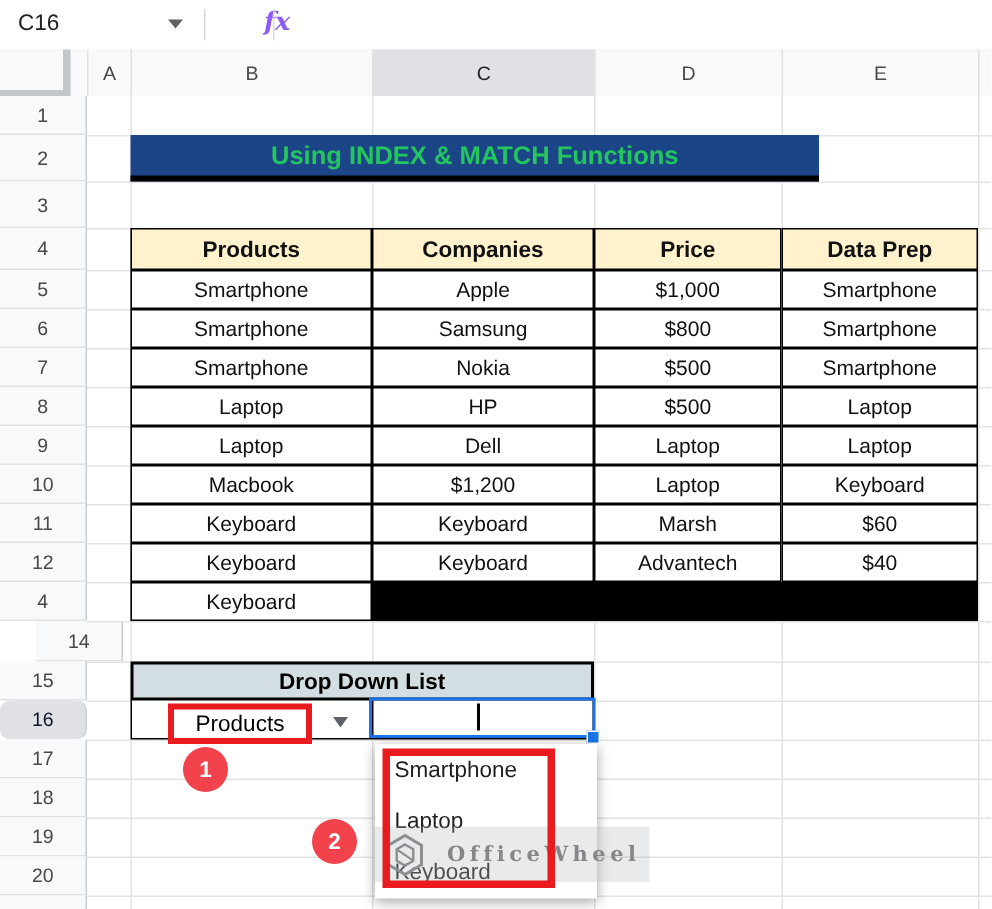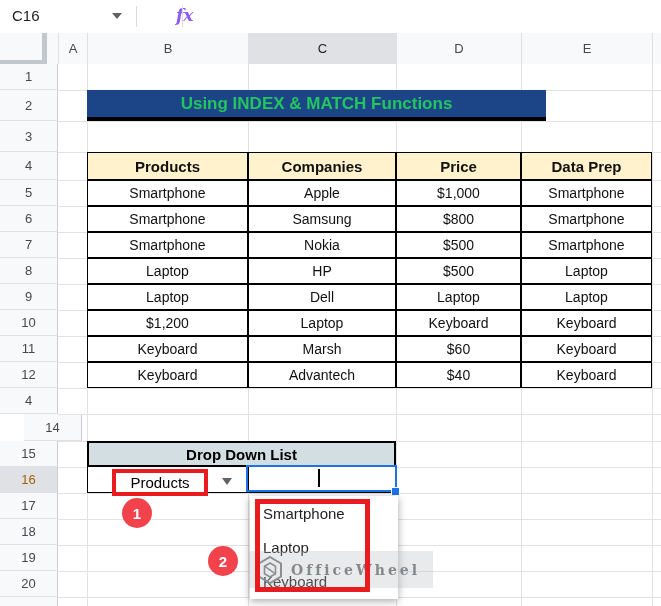--- a/index.html
+++ b/index.html
@@ -19,21 +19,21 @@
   .corner{position:absolute;left:0;top:33px;width:58px;height:31px;background:#f8f9fa;box-sizing:border-box;}
   .corner-edge-v{position:absolute;left:42px;top:0;width:5px;height:31px;background:#c2c7cc;}
   .corner-edge-h{position:absolute;left:0;top:27px;width:47px;height:4px;background:#c2c7cc;}
   .colhdr{position:absolute;top:33px;height:31px;box-sizing:border-box;border-left:1px solid #e1e1e1;
     display:flex;align-items:center;justify-content:center;font-size:13px;color:#46484b;background:#f8f9fa;}
   .colhdr.sel{background:#dfe1e4;color:#202124;}
   
   .rowhdr{position:absolute;left:0;width:58px;background:#f8f9fa;box-sizing:border-box;
     border-bottom:1px solid #e1e1e1;border-right:1px solid #c9cdd1;
     display:flex;align-items:center;justify-content:center;font-size:13px;color:#46484b;}
-  .rowhdr.sel{background:#dfe1e4;color:#a16207;}
+  .rowhdr.sel{background:#dfe1e4;color:#0f172a;border-radius:7px;}
   
   .gl{position:absolute;background:#e2e2e3;z-index:1;}
   
   .banner{position:absolute;left:87px;top:90px;width:459px;height:27px;background:#1c4587;border-bottom:4px solid #000;
     display:flex;align-items:center;justify-content:center;color:#22c55e;font-weight:bold;font-size:17px;z-index:2;}
   
   .dtable{position:absolute;left:87px;top:152px;z-index:2;display:grid;grid-template-columns:161px 148px 125px 131px;background:#000;gap:0;}
   .dtable .cell{box-sizing:border-box;border:1px solid #000;display:flex;align-items:center;justify-content:center;background:#fff;font-size:14px;color:#111;height:26px;}
   .dtable .hcell{background:#fff2cc;font-weight:bold;font-size:15px;height:28px;}
   
@@ -45,21 +45,21 @@
   .products-text{position:absolute;left:112px;top:469px;width:96px;height:26px;display:flex;align-items:center;justify-content:center;font-size:15px;color:#000;z-index:3;}
   
   .sel-box{position:absolute;left:246px;top:465px;width:151px;height:27px;box-sizing:border-box;border:2px solid #1a73e8;background:transparent;z-index:4;}
   .caret{position:absolute;left:318px;top:469px;width:1.5px;height:18px;background:#000;z-index:4;}
   .fill-handle{position:absolute;left:391px;top:487px;width:7px;height:7px;background:#1a73e8;border:1px solid #fff;box-sizing:content-box;z-index:4;}
   
   .panel{position:absolute;left:250px;top:496px;width:148px;height:103px;background:#fff;box-shadow:0 2px 8px rgba(0,0,0,.35);z-index:5;}
   .panel .opt{height:34px;display:flex;align-items:center;padding-left:13px;font-size:15px;color:#1f1f1f;}
   
   .watermark{position:absolute;left:249px;top:551px;width:184px;height:37px;background:rgba(180,184,188,.30);z-index:6;display:flex;align-items:center;padding-left:6px;box-sizing:border-box;}
-  .wm-text{font-family:"DejaVu Serif",serif;font-size:14px;font-weight:bold;color:#85888b;letter-spacing:3px;margin-left:6px;white-space:nowrap;}
+  .wm-text{font-family:"DejaVu Serif",serif;font-size:14px;font-weight:bold;color:#85888b;letter-spacing:3px;margin-left:13px;white-space:nowrap;}
   
   .red-box1{position:absolute;left:112px;top:469px;width:96px;height:27px;box-sizing:border-box;border:4px solid #ea1b1f;z-index:7;}
   .red-box2{position:absolute;left:255px;top:499px;width:115px;height:93px;box-sizing:border-box;border:5px solid #ea1b1f;z-index:7;}
   .badge{position:absolute;width:30px;height:30px;border-radius:50%;background:#f2434d;color:#fff;font-weight:bold;font-size:15px;
     display:flex;align-items:center;justify-content:center;z-index:8;}
   .badge1{left:122px;top:498px;}
   .badge2{left:208px;top:546px;}
 </style>
 </head>
 <body>
@@ -165,20 +165,21 @@
     <div class="cell">Laptop</div>
     <div class="cell">HP</div>
     <div class="cell">$500</div>
     <div class="cell">Laptop</div>
 
     <div class="cell">Laptop</div>
     <div class="cell">Dell</div>
     <div class="cell">Laptop</div>
 
     <div class="cell">Laptop</div>
+    <div class="cell">Macbook</div>
     <div class="cell">$1,200</div>
     <div class="cell">Laptop</div>
 
     <div class="cell">Keyboard</div>
     <div class="cell">Keyboard</div>
 
     <div class="cell">Keyboard</div>
     <div class="cell">Marsh</div>
     <div class="cell">$60</div>
     <div class="cell">Keyboard</div>

